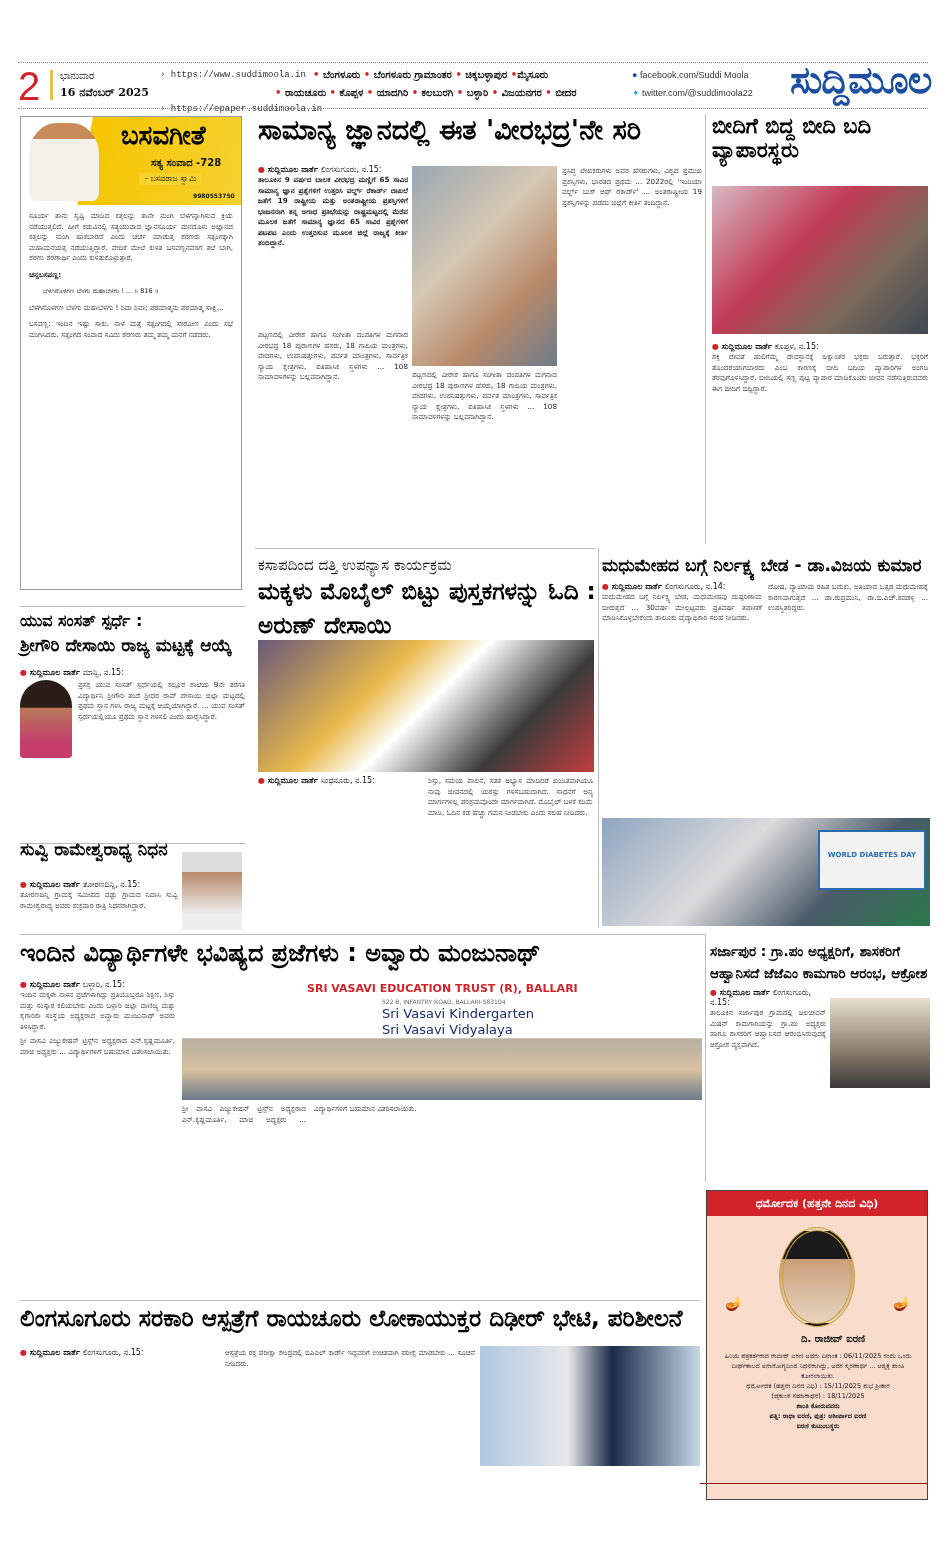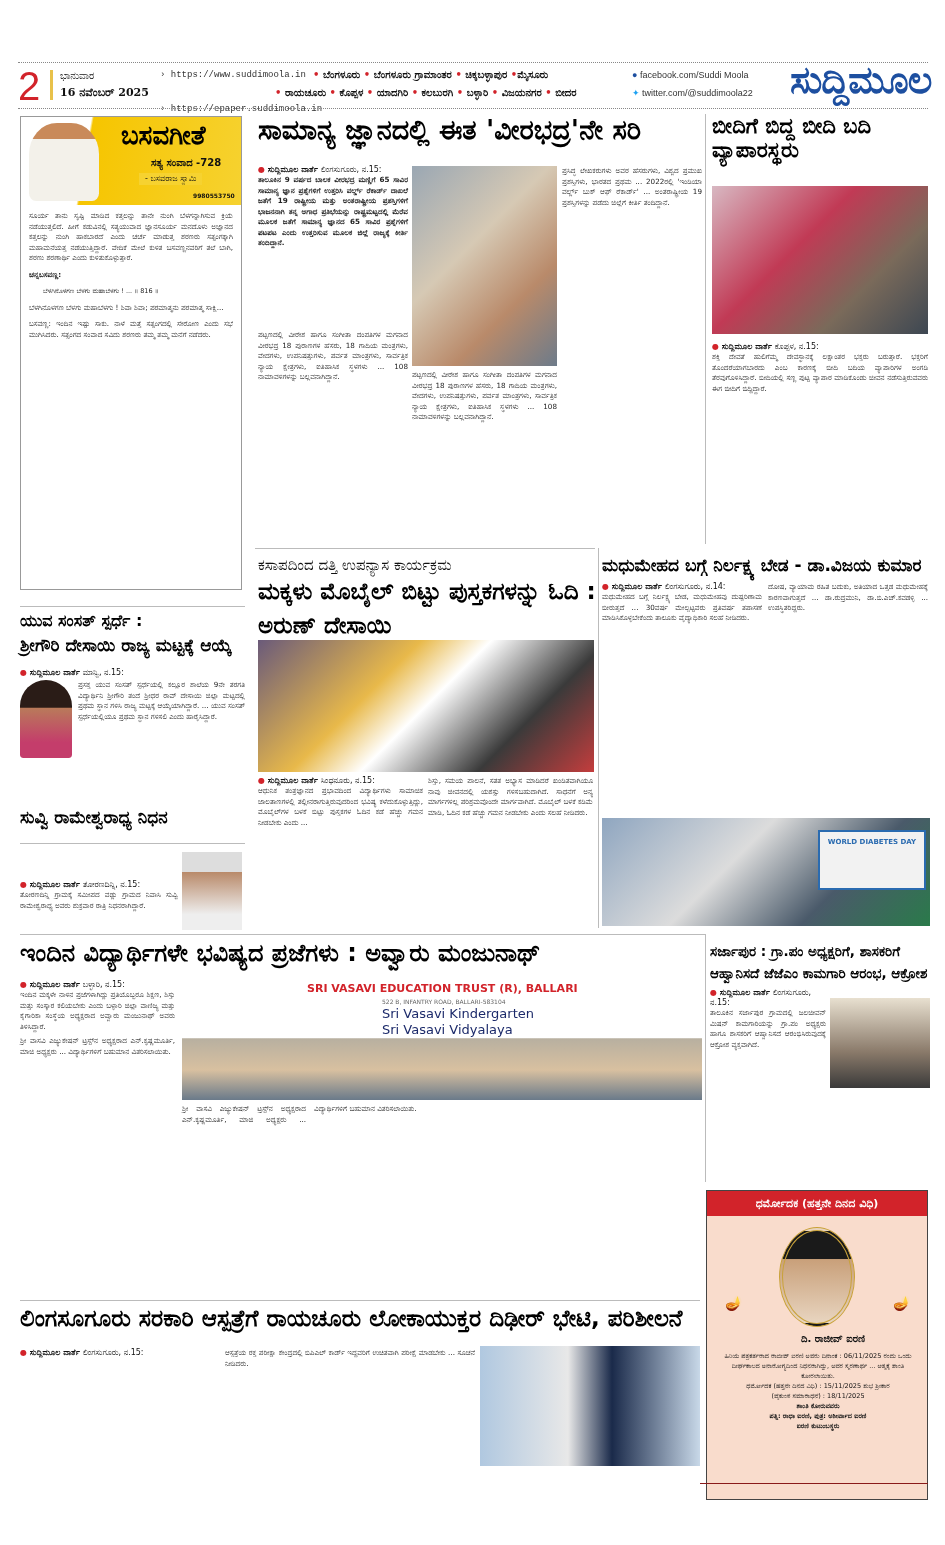--- a/index.html
+++ b/index.html
@@ -92,50 +92,49 @@
 <div class="abs hline" style="left:20px;top:606px;width:225px"></div>
 <div class="abs headline" style="left:20px;top:612px;font-size:16px">ಯುವ ಸಂಸತ್ ಸ್ಪರ್ಧೆ :</div>
 <div class="abs headline" style="left:20px;top:636px;font-size:17px;width:230px">ಶ್ರೀಗೌರಿ ದೇಸಾಯಿ ರಾಜ್ಯ ಮಟ್ಟಕ್ಕೆ ಆಯ್ಕೆ</div>
 <div class="abs byline" style="left:20px;top:668px"><span class="dot">●</span> <span>ಸುದ್ದಿಮೂಲ ವಾರ್ತೆ</span> <span style="font-weight:normal">ಮಾನ್ವಿ, ನ.15:</span></div>
 <div class="abs photo" style="left:20px;top:680px;width:52px;height:78px;border-radius:30px 30px 4px 4px;background:linear-gradient(#2a1c17 35%,#b97a5a 36%,#c43d6b 80%)"></div>
 <div class="abs" style="left:78px;top:680px;width:167px">
     <p class="body">ಪ್ರಸಕ್ತ ಯುವ ಸಂಸತ್ ಸ್ಪರ್ಧೆಯಲ್ಲಿ ಕಲ್ಲೂರ ಶಾಲೆಯ 9ನೇ ತರಗತಿ ವಿದ್ಯಾರ್ಥಿನಿ ಶ್ರೀಗೌರಿ ತಂದೆ ಶ್ರೀಧರ ರಾವ್ ದೇಸಾಯಿ ಜಿಲ್ಲಾ ಮಟ್ಟದಲ್ಲಿ ಪ್ರಥಮ ಸ್ಥಾನ ಗಳಿಸಿ ರಾಜ್ಯ ಮಟ್ಟಕ್ಕೆ ಆಯ್ಕೆಯಾಗಿದ್ದಾರೆ. ... ಯುವ ಸಂಸತ್ ಸ್ಪರ್ಧೆಯಲ್ಲಿಯೂ ಪ್ರಥಮ ಸ್ಥಾನ ಗಳಿಸಲಿ ಎಂದು ಹಾರೈಸಿದ್ದಾರೆ.</p>
   </div>
 
 <div class="abs hline" style="left:20px;top:843px;width:225px"></div>
-<div class="abs headline" style="left:20px;top:808px;font-size:17px">ಸುವ್ವಿ ರಾಮೇಶ್ವರಾಧ್ಯ ನಿಧನ</div>
+<div class="abs headline" style="left:20px;top:840px;font-size:17px">ಸುವ್ವಿ ರಾಮೇಶ್ವರಾಧ್ಯ ನಿಧನ</div>
 <div class="abs photo" style="left:182px;top:852px;width:60px;height:78px;background:linear-gradient(#ddd 25%,#b98a6a 26%,#eee 80%)"></div>
 <div class="abs" style="left:20px;top:880px;width:158px">
   <div class="byline"><span class="dot">●</span> <span>ಸುದ್ದಿಮೂಲ ವಾರ್ತೆ</span> <span style="font-weight:normal">ತೋರಣದಿನ್ನಿ, ನ.15:</span></div>
   <p class="body">ತೋರಣದಿನ್ನಿ ಗ್ರಾಮಕ್ಕೆ ಸಮೀಪದ ವಡ್ಡು ಗ್ರಾಮದ ನಿವಾಸಿ ಸುವ್ವಿ ರಾಮೇಶ್ವರಾಧ್ಯ ಅವರು ಶುಕ್ರವಾರ ರಾತ್ರಿ ನಿಧನರಾಗಿದ್ದಾರೆ.</p>
 </div>
 
 <div class="abs hline" style="left:255px;top:548px;width:340px"></div>
 <div class="abs" style="left:258px;top:556px;font-size:15px">ಕಸಾಪದಿಂದ ದತ್ತಿ ಉಪನ್ಯಾಸ ಕಾರ್ಯಕ್ರಮ</div>
 <div class="abs headline" style="left:258px;top:574px;font-size:23px;width:340px;line-height:34px">ಮಕ್ಕಳು ಮೊಬೈಲ್ ಬಿಟ್ಟು ಪುಸ್ತಕಗಳನ್ನು ಓದಿ : ಅರುಣ್ ದೇಸಾಯಿ</div>
 <div class="abs photo" style="left:258px;top:640px;width:336px;height:132px;background:linear-gradient(135deg,#6a5a7a,#e8b94a 35%,#fff 50%,#3a3a3a 75%,#c43d3d)"></div>
 <div class="abs" style="left:258px;top:776px;width:165px">
   <div class="byline"><span class="dot">●</span> <span>ಸುದ್ದಿಮೂಲ ವಾರ್ತೆ</span> <span style="font-weight:normal">ಸಿಂಧನೂರು, ನ.15:</span></div>
-  <p class="body">ಆಧುನಿಕ ತಂತ್ರಜ್ಞಾನದ ಪ್ರಭಾವದಿಂದ ವಿದ್ಯಾರ್ಥಿಗಳು ಸಾಮಾಜಿಕ ಜಾಲತಾಣಗಳಲ್ಲಿ ತಲ್ಲೀನರಾಗುತ್ತಿರುವುದರಿಂದ ಭವಿಷ್ಯ ಕಳೆದುಕೊಳ್ಳುತ್ತಿದ್ದು, ಮೊಬೈಲ್‌ಗಳ ಬಳಕೆ ಬಿಟ್ಟು ಪುಸ್ತಕಗಳ ಓದಿನ ಕಡೆ ಹೆಚ್ಚು ಗಮನ ನೀಡಬೇಕು ಎಂದು ...</p>
 </div>
 <div class="abs" style="left:428px;top:776px;width:165px">
     <p class="body">ಶಿಸ್ತು, ಸಮಯ ಪಾಲನೆ, ಸತತ ಅಭ್ಯಾಸ ಮಾಡಿದರೆ ಖಂಡಿತವಾಗಿಯೂ ನಾವು ಜೀವನದಲ್ಲಿ ಯಶಸ್ಸು ಗಳಿಸಬಹುದಾಗಿದೆ. ಸಾಧನೆಗೆ ಅನ್ಯ ಮಾರ್ಗಗಳಿಲ್ಲ ಪರಿಶ್ರಮವೊಂದೇ ಮಾರ್ಗವಾಗಿದೆ. ಮೊಬೈಲ್ ಬಳಕೆ ಕಡಿಮೆ ಮಾಡಿ, ಓದಿನ ಕಡೆ ಹೆಚ್ಚು ಗಮನ ನೀಡಬೇಕು ಎಂದು ಸಲಹೆ ನೀಡಿದರು.</p>
   </div>
 
 <div class="abs vline" style="left:598px;top:548px;height:380px"></div>
 <div class="abs headline" style="left:602px;top:556px;font-size:17px;width:340px">ಮಧುಮೇಹದ ಬಗ್ಗೆ ನಿರ್ಲಕ್ಷ್ಯ ಬೇಡ - ಡಾ.ವಿಜಯ ಕುಮಾರ</div>
 <div class="abs" style="left:602px;top:582px;width:160px">
   <div class="byline"><span class="dot">●</span> <span>ಸುದ್ದಿಮೂಲ ವಾರ್ತೆ</span> <span style="font-weight:normal">ಲಿಂಗಸುಗೂರು, ನ.14:</span></div>
   <p class="body">ಮಧುಮೇಹದ ಬಗ್ಗೆ ನಿರ್ಲಕ್ಷ್ಯ ಬೇಡ, ಮಧುಮೇಹವು ದುಷ್ಪರಿಣಾಮ ಬೀರುತ್ತದೆ ... 30ವರ್ಷ ಮೇಲ್ಪಟ್ಟವರು ಪ್ರತಿವರ್ಷ ತಪಾಸಣೆ ಮಾಡಿಸಿಕೊಳ್ಳಬೇಕೆಂದು ತಾಲೂಕು ವೈದ್ಯಾಧಿಕಾರಿ ಸಲಹೆ ನೀಡಿದರು.</p>
 </div>
 <div class="abs" style="left:768px;top:582px;width:160px">
     <p class="body">ದೋಷ, ವ್ಯಾಯಾಮ ರಹಿತ ಬದುಕು, ಅತಿಯಾದ ಒತ್ತಡ ಮಧುಮೇಹಕ್ಕೆ ಕಾರಣವಾಗುತ್ತದೆ ... ಡಾ.ರುದ್ರಮುನಿ, ಡಾ.ಬಿ.ಎಚ್.ಕವಡಳ್ಳಿ ... ಉಪಸ್ಥಿತರಿದ್ದರು.</p>
   </div>
 <div class="abs photo" style="left:602px;top:818px;width:328px;height:108px;background:linear-gradient(135deg,#8fa6c0,#dcdcdc 40%,#4a5a6a 70%,#2a7a4a)">
-  <div class="abs" style="left:216px;top:12px;width:108px;height:60px;background:#f2f2f2;border:2px solid #2a6bb0;font-size:7px;font-weight:bold;color:#2a6bb0;text-align:center;padding-top:6px">WORLD DIABETES DAY</div>
+  <div class="abs" style="left:216px;top:12px;width:108px;height:60px;background:#f2f2f2;border:2px solid #2a6bb0;font-size:7px;font-weight:bold;color:#2a6bb0;text-align:center;padding-top:19px">WORLD DIABETES DAY</div>
 </div>
 
 <div class="abs hline" style="left:20px;top:934px;width:685px"></div>
 <div class="abs headline" style="left:20px;top:940px;font-size:24px;width:690px">ಇಂದಿನ ವಿದ್ಯಾರ್ಥಿಗಳೇ ಭವಿಷ್ಯದ ಪ್ರಜೆಗಳು : ಅವ್ವಾರು ಮಂಜುನಾಥ್</div>
 <div class="abs" style="left:20px;top:980px;width:155px">
   <div class="byline"><span class="dot">●</span> <span>ಸುದ್ದಿಮೂಲ ವಾರ್ತೆ</span> <span style="font-weight:normal">ಬಳ್ಳಾರಿ, ನ.15:</span></div>
   <p class="body">ಇಂದಿನ ಮಕ್ಕಳೇ ನಾಳಿನ ಪ್ರಜೆಗಳಾಗಿದ್ದು ಪ್ರತಿಯೊಬ್ಬರೂ ಶಿಕ್ಷಣ, ಶಿಸ್ತು ಮತ್ತು ಸಂಸ್ಕಾರ ಕಲಿಯಬೇಕು ಎಂದು ಬಳ್ಳಾರಿ ಜಿಲ್ಲಾ ವಾಣಿಜ್ಯ ಮತ್ತು ಕೈಗಾರಿಕಾ ಸಂಸ್ಥೆಯ ಅಧ್ಯಕ್ಷರಾದ ಅವ್ವಾರು ಮಂಜುನಾಥ್ ಅವರು ತಿಳಿಸಿದ್ದಾರೆ.</p>
   <p class="body" style="margin-top:4px">ಶ್ರೀ ವಾಸವಿ ಎಜ್ಯುಕೇಷನ್ ಟ್ರಸ್ಟ್‌ನ ಅಧ್ಯಕ್ಷರಾದ ಎನ್.ಕೃಷ್ಣಮೂರ್ತಿ, ಮಾಜಿ ಅಧ್ಯಕ್ಷರು ... ವಿದ್ಯಾರ್ಥಿಗಳಿಗೆ ಬಹುಮಾನ ವಿತರಿಸಲಾಯಿತು.</p>
 </div>
 <div class="abs" style="left:182px;top:980px;width:520px;height:120px;background:linear-gradient(#fff 48%,#b8b0a0 49%,#d8c0a0 75%,#6a7a8a)">

